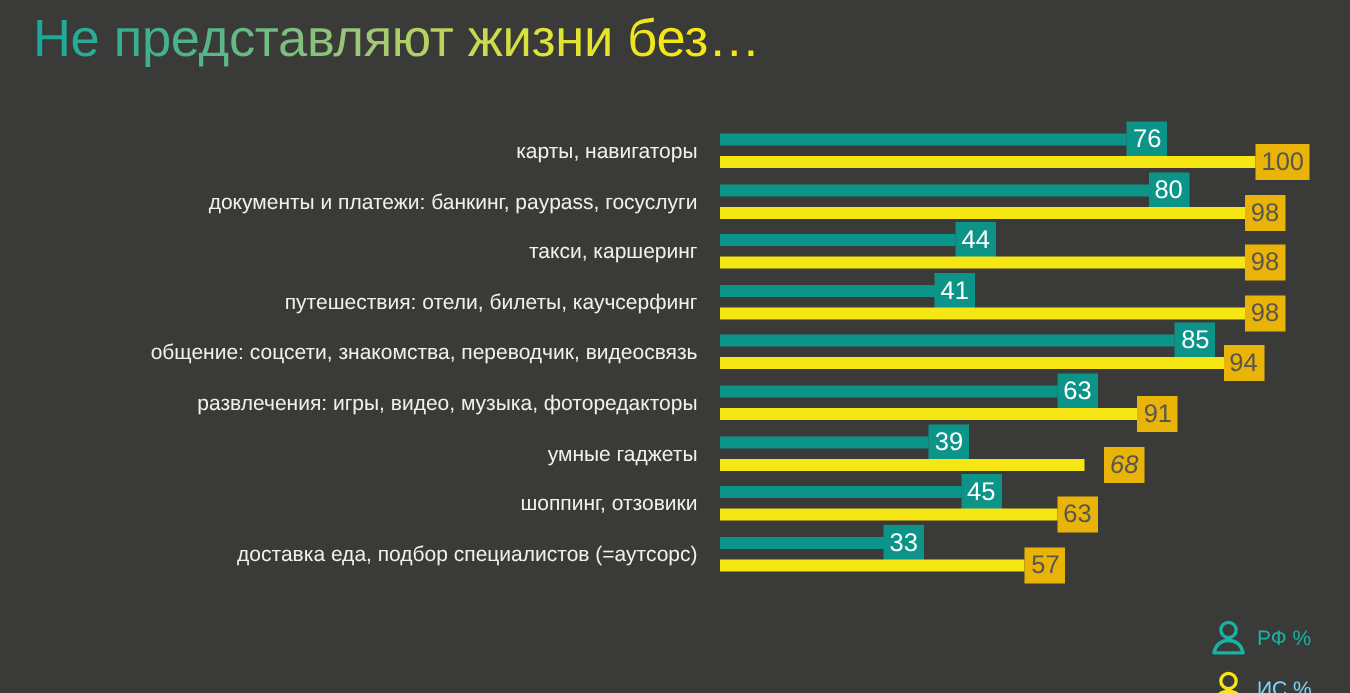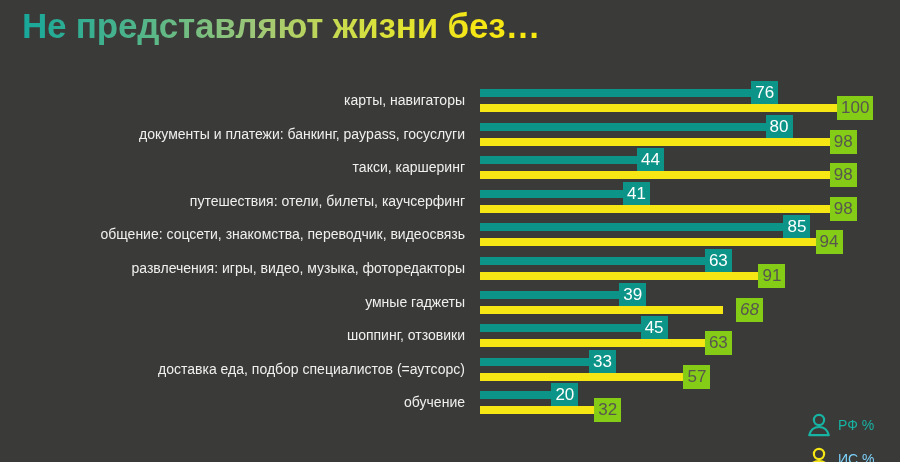--- a/index.html
+++ b/index.html
@@ -14,21 +14,21 @@
     overflow: hidden;
     position: relative;
   }
 
   
   .title {
     position: absolute;
     left: 22px;
     top: 6px;
     font-size: 35px;
-    font-weight: bold;
+    font-weight: normal;
     letter-spacing: -0.2px;
     white-space: nowrap;
     background-image: linear-gradient(90deg, #17a89a 0%, #4fb48a 22%, #9ec878 45%, #d9e23d 68%, #f6e614 88%, #f9ea10 100%);
     -webkit-background-clip: text;
     background-clip: text;
     color: transparent;
     -webkit-text-fill-color: transparent;
   }
 
   
@@ -84,21 +84,21 @@
     text-align: center;
     white-space: nowrap;
   }
   .val.primary {
     top: -3px;
     background: #0d9488;
     color: #ffffff;
   }
   .val.secondary {
     top: 12px;
-    background: #84cc16;
+    background: #eab308;
     color: #57574f;
   }
 
   
   .legend {
     position: absolute;
     left: 806px;
     top: 408px;
     width: 94px;
   }
@@ -199,29 +199,20 @@
         <div class="val secondary" style="left: 224.91px;">63</div>
       </div>
     </div>
     <div class="row">
       <div class="row-label">доставка еда, подбор специалистов (=аутсорс)</div>
       <div class="bars">
         <div class="bar primary" style="width: 117.81px;"></div>
         <div class="val primary" style="left: 109px;">33</div>
         <div class="bar secondary" style="width: 203.49px;"></div>
         <div class="val secondary" style="left: 203.49px;">57</div>
-      </div>
-    </div>
-    <div class="row">
-      <div class="row-label">обучение</div>
-      <div class="bars">
-        <div class="bar primary" style="width: 71.4px;"></div>
-        <div class="val primary" style="left: 71.4px;">20</div>
-        <div class="bar secondary" style="width: 114.24px;"></div>
-        <div class="val secondary" style="left: 114.24px;">32</div>
       </div>
     </div>
   </div>
 
 <div class="legend">
   <div class="legend-item primary">
     <svg class="legend-icon" viewBox="0 0 26 26">
       <circle cx="13" cy="8" r="5.1" fill="none" stroke="#17b3a3" stroke-width="2.2"></circle>
       <path d="M3.2 23.2 C4.6 17.6 8.4 15.0 13 15.0 C17.6 15.0 21.4 17.6 22.8 23.2 Z" fill="none" stroke="#17b3a3" stroke-width="2.2" stroke-linejoin="round"></path>
     </svg>

